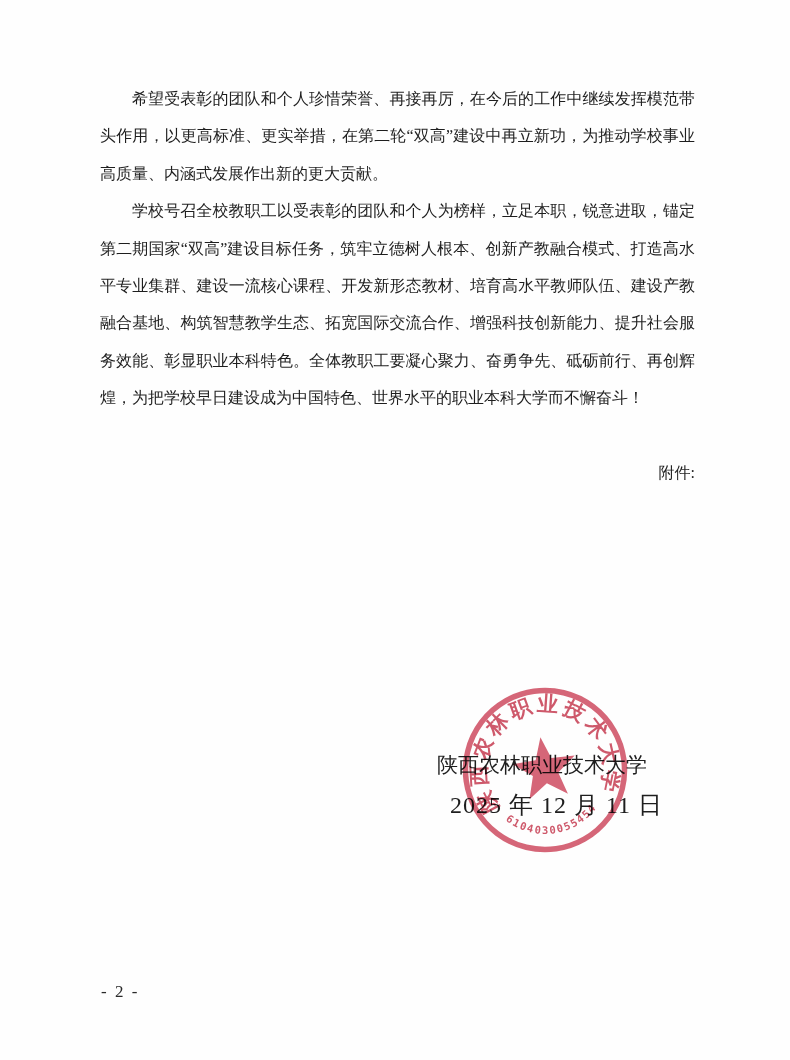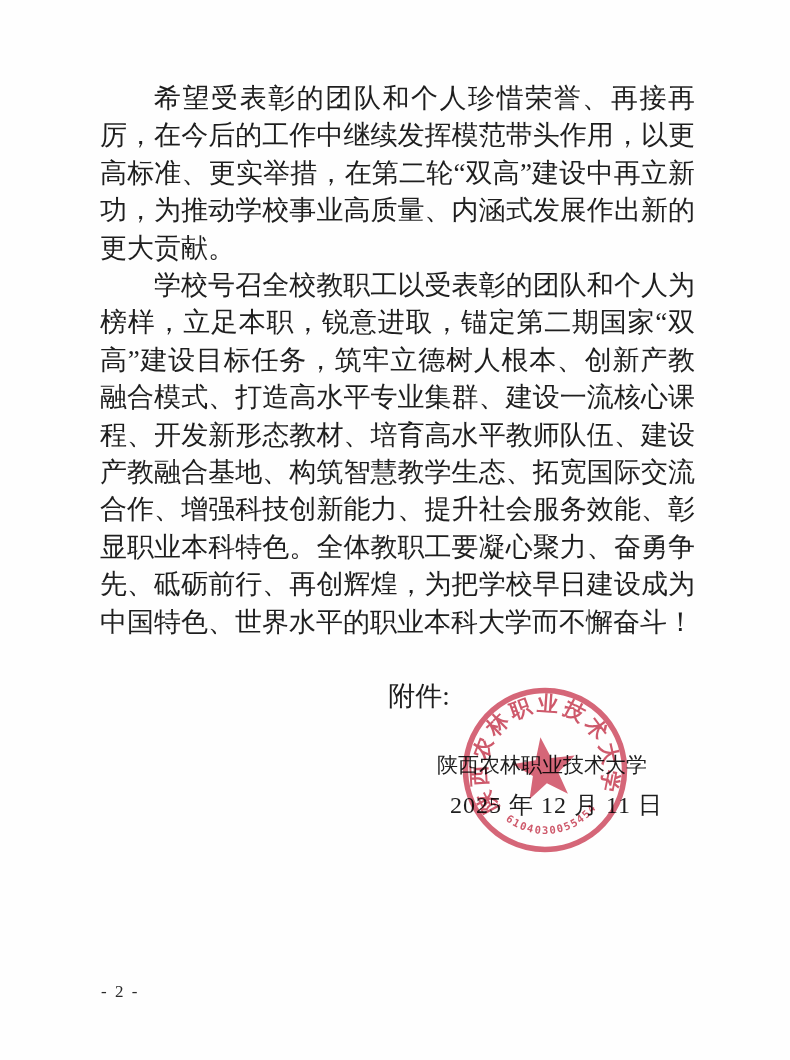--- a/index.html
+++ b/index.html
@@ -7,25 +7,25 @@
     position:relative;
     width:790px; height:1060px;
     background:#fefefe;
     font-family:"Liberation Serif","DejaVu Serif",serif;
     color:#1e1e1e;
     overflow:hidden;
   }
   .body-text {
     position:absolute;
     left:100px; top:80px; width:595px;
-    font-size:27px; line-height:37.4px;
+    font-size:16px; line-height:37.4px;
     text-align:justify;
   }
   .body-text p { margin:0; text-indent:2em; }
-  .attachments { margin-top:37px; padding-left:43px; text-align:center; }
+  .attachments { margin-top:37px; padding-left:43px; text-align:right; }
   .attachments div { line-height:37.4px; }
   .sig-org {
     position:absolute; left:437px; top:753px;
     font-size:21px; line-height:24px; white-space:nowrap;
   }
   .sig-date {
     position:absolute; left:450px; top:793px;
     font-size:24px; line-height:24px; white-space:nowrap; letter-spacing:1px;
   }
   .seal {

